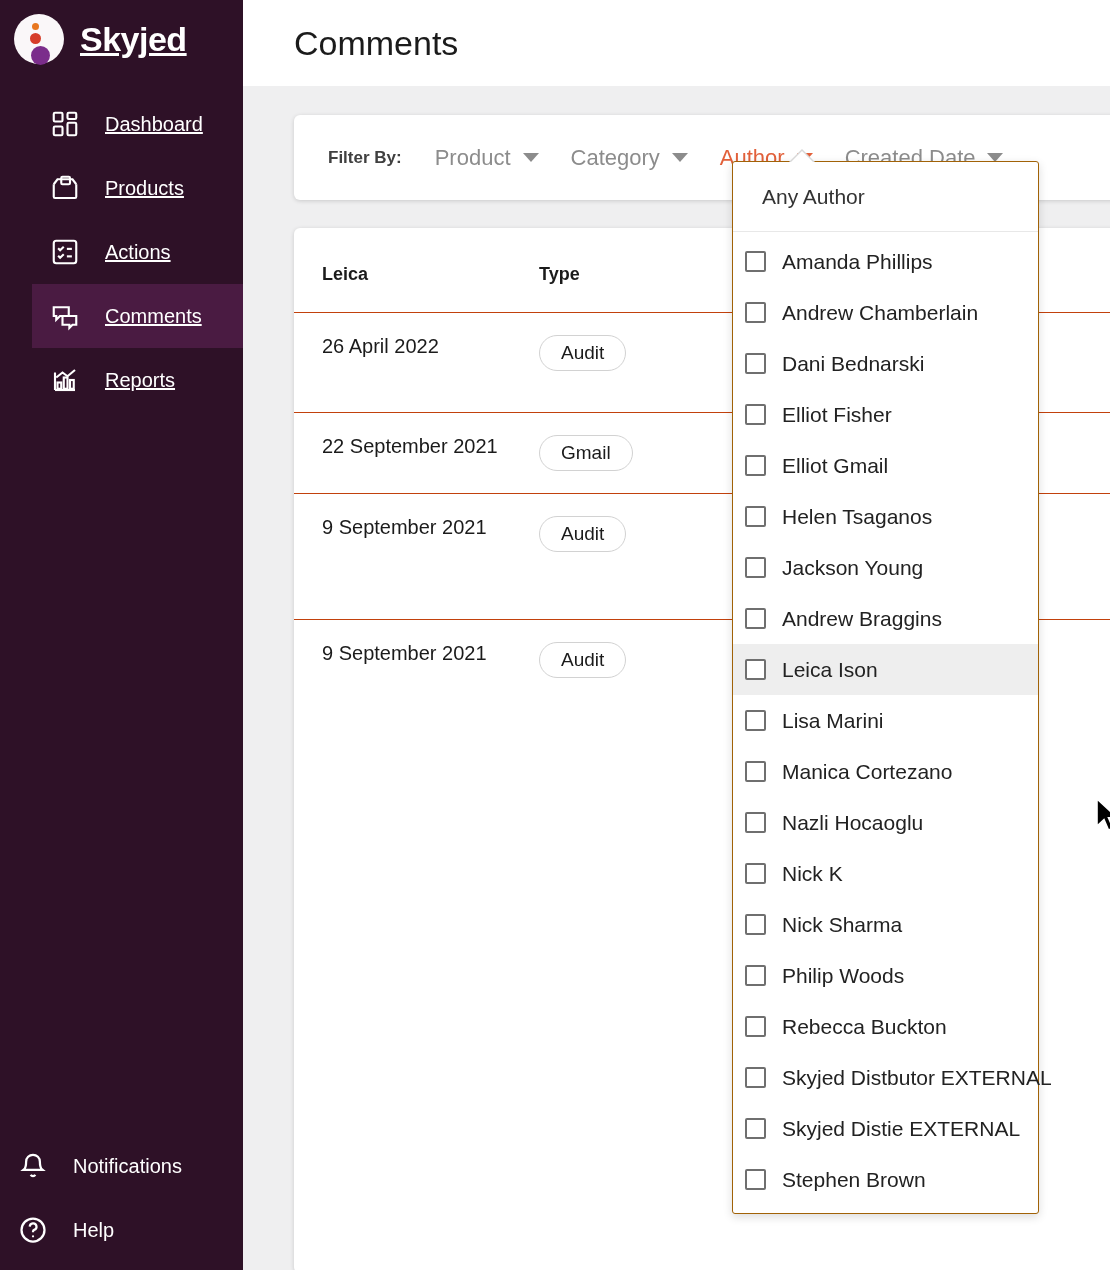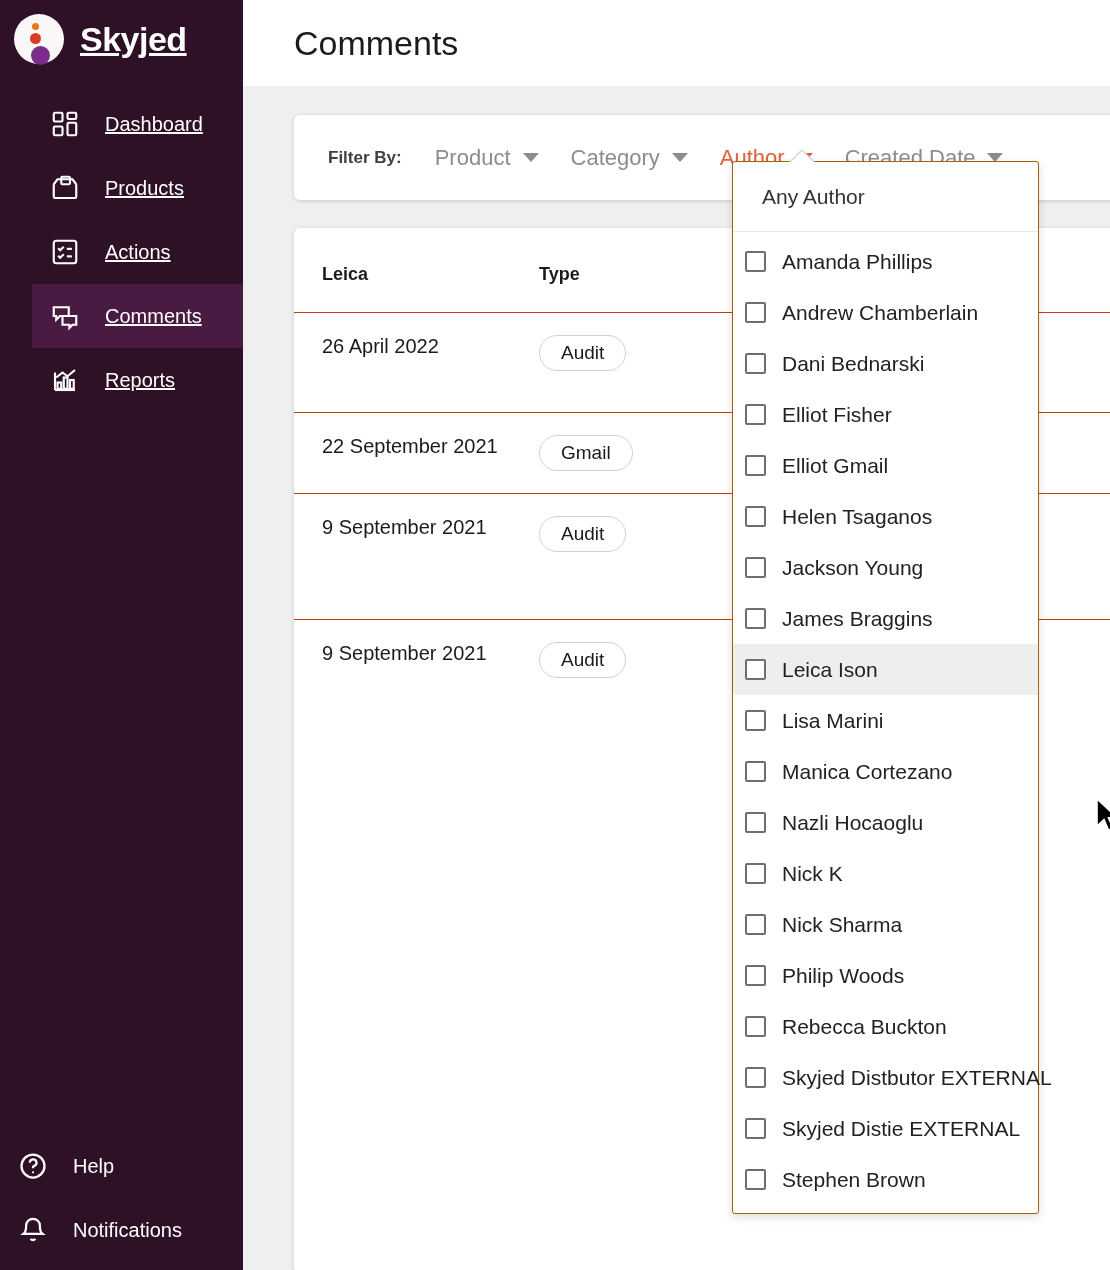--- a/index.html
+++ b/index.html
@@ -265,35 +265,35 @@
           </svg>
         </span>
         <span class="nav-label">Reports</span>
       </div>
     </nav>
 
     <div class="nav-bottom">
       <div class="nav-item">
         <span class="nav-ico">
           <svg width="30" height="30" viewBox="0 0 24 24" fill="none" stroke="#fff" stroke-width="1.8">
+            <path d="M12 3a5.5 5.5 0 0 0-5.5 5.5c0 5-2 6.5-2 6.5h15s-2-1.5-2-6.5A5.5 5.5 0 0 0 12 3z"></path>
+            <path d="M10.2 19a2 2 0 0 0 3.6 0"></path>
+          </svg>
+        </span>
+        <span class="nav-label">Notifications</span>
+      </div>
+      <div class="nav-item">
+        <span class="nav-ico">
+          <svg width="30" height="30" viewBox="0 0 24 24" fill="none" stroke="#fff" stroke-width="1.8">
             <circle cx="12" cy="12" r="9.2"></circle>
             <path d="M9.4 9.3a2.7 2.7 0 1 1 3.5 2.6c-.7.25-.9.8-.9 1.5v.4"></path>
             <circle cx="12" cy="17" r="0.9" fill="#fff" stroke="none"></circle>
           </svg>
         </span>
         <span class="nav-label">Help</span>
-      </div>
-      <div class="nav-item">
-        <span class="nav-ico">
-          <svg width="30" height="30" viewBox="0 0 24 24" fill="none" stroke="#fff" stroke-width="1.8">
-            <path d="M12 3a5.5 5.5 0 0 0-5.5 5.5c0 5-2 6.5-2 6.5h15s-2-1.5-2-6.5A5.5 5.5 0 0 0 12 3z"></path>
-            <path d="M10.2 19a2 2 0 0 0 3.6 0"></path>
-          </svg>
-        </span>
-        <span class="nav-label">Notifications</span>
       </div>
     </div>
   </aside>
 
   <section id="main">
 
     <header class="topbar">
       <h1 class="page-title">Comments</h1>
     </header>
 
@@ -387,21 +387,21 @@
             <div class="dd-row">
               <span class="cbx"></span>
               <span class="dd-name">Helen Tsaganos</span>
             </div>
             <div class="dd-row">
               <span class="cbx"></span>
               <span class="dd-name">Jackson Young</span>
             </div>
             <div class="dd-row">
               <span class="cbx"></span>
-              <span class="dd-name">James Braggins</span>
+              <span class="dd-name">Andrew Braggins</span>
             </div>
             <div class="dd-row hover">
               <span class="cbx"></span>
               <span class="dd-name">Leica Ison</span>
             </div>
             <div class="dd-row">
               <span class="cbx"></span>
               <span class="dd-name">Lisa Marini</span>
             </div>
             <div class="dd-row">

